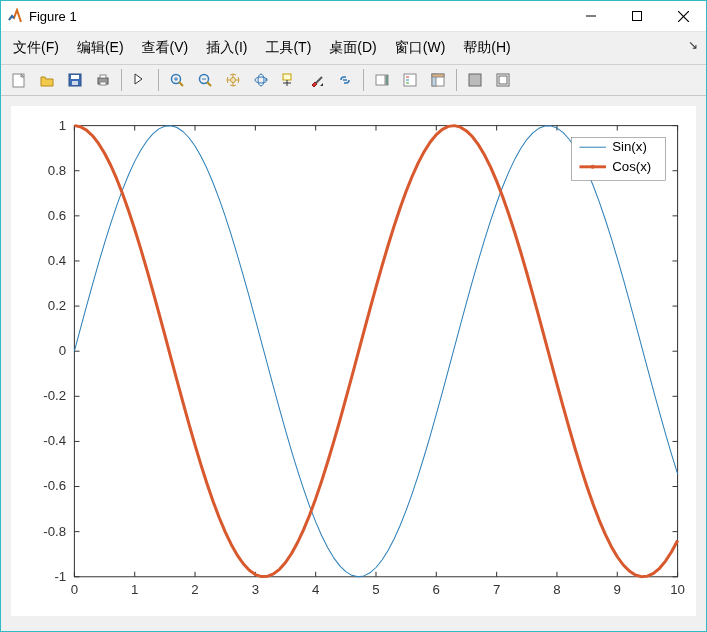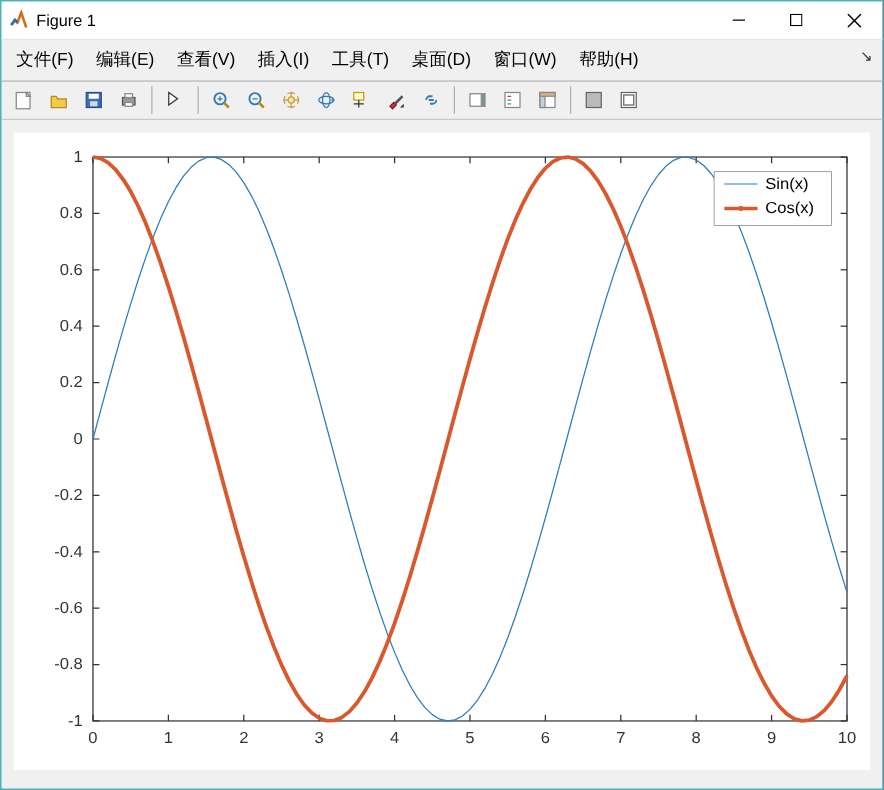--- a/index.html
+++ b/index.html
@@ -1,16 +1,16 @@
 <!DOCTYPE html>
 <html><head>
 <meta charset="utf-8">
 <style>
 html,body{margin:0;padding:0;font-family:"Microsoft YaHei","Segoe UI",Arial,sans-serif;font-size:13px;background:#fff;color:#000;}
-.window{width:707px;height:632px;box-sizing:border-box;border:1px solid #2fbcc4;background:#0f172a;display:flex;flex-direction:column;position:relative;}
+.window{width:707px;height:632px;box-sizing:border-box;border:1px solid #2fbcc4;background:#be185d;display:flex;flex-direction:column;position:relative;}
 .titlebar{height:30px;background:#fff;display:flex;align-items:center;padding-left:6px;border-bottom:1px solid #e5e5e5;}
 .titlebar .icon{width:16px;height:16px;margin-right:6px;}
 .titlebar .title{flex:1;font-size:13px;}
 .winbtns{display:flex;height:100%;}
 .winbtn{width:46px;height:100%;display:flex;align-items:center;justify-content:center;font-family:Arial;font-size:14px;color:#222;cursor:default;}
 .menubar{height:28px;background:#f0f0f0;display:flex;align-items:center;padding:2px 6px;border-bottom:1px solid #d0d0d0;position:relative;}
 .menuitem{padding:3px 6px;margin-right:6px;cursor:default;font-size:14px;}
 .dock{position:absolute;right:8px;top:6px;font-size:12px;color:#333;cursor:default;}
 .toolbar{height:30px;background:#f0f0f0;display:flex;align-items:center;padding:0 4px;border-bottom:1px solid #c8c8c8;}
 .tbtn{width:24px;height:24px;margin:0 1px;display:flex;align-items:center;justify-content:center;border:1px solid transparent;cursor:default;}

